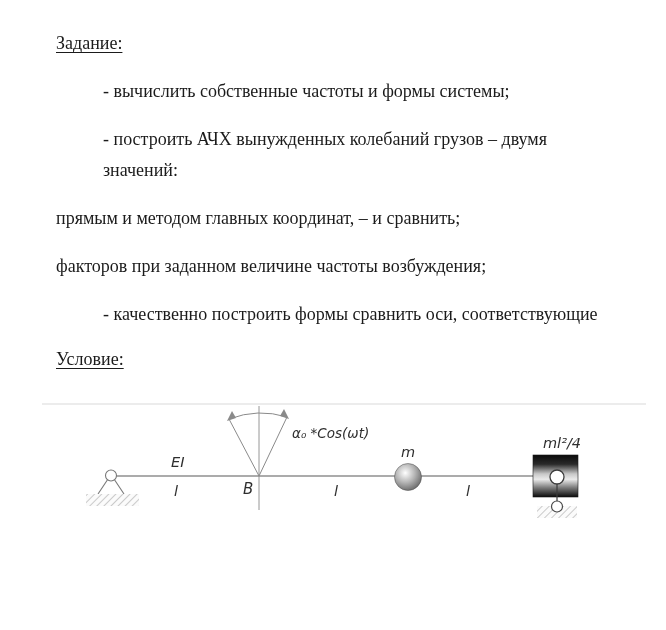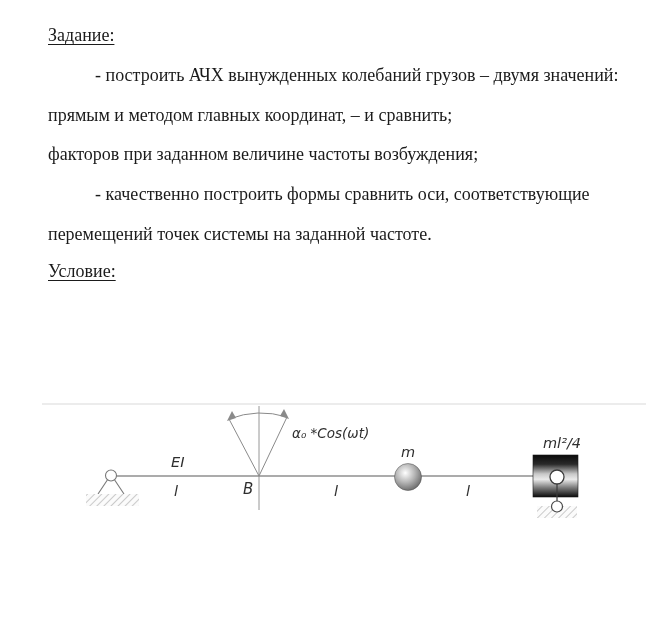--- a/index.html
+++ b/index.html
@@ -5,21 +5,21 @@
   html,body{margin:0;padding:0;}
   body{
     width:666px;height:630px;background:#ffffff;position:relative;overflow:hidden;
     font-family:"Liberation Serif", serif;color:#1b1b1b;
   }
   .page{position:absolute;inset:0;background:#fff;}
   .textblock{
     position:absolute;left:40px;top:12px;width:596px;
     font-size:18px;line-height:31.8px;
   }
-  .doc-line{margin:8px;white-space:pre-wrap;}
+  .doc-line{margin:16px;white-space:pre-wrap;}
   .doc-line.indent{padding-left:47px;}
   .doc-line.u{text-decoration:underline;text-underline-offset:3px;text-decoration-thickness:1px;}
   .doc-line.tight{margin-top:-3px;}
   .bottomblock{
     position:absolute;left:40px;top:564px;width:600px;
     font-size:18px;line-height:26.5px;white-space:pre-wrap;
   }
   .bottomblock p{margin:0;}
   .diagram{position:absolute;left:0;top:390px;}
   .dlabel{
@@ -28,25 +28,25 @@
     fill:#2e2e2e;
   }
 </style>
 </head>
 <body>
 
 <div class="page">
 
   <div class="textblock">
     <p class="doc-line u">Задание:</p>
+    <p class="doc-line indent">- вычислить собственные частоты и формы системы;</p>
     <p class="doc-line indent">- построить АЧХ вынужденных колебаний грузов – двумя значений:</p>
     <p class="doc-line">прямым и методом главных координат, – и сравнить;</p>
     <p class="doc-line">факторов при заданном величине частоты возбуждения;</p>
     <p class="doc-line indent">- качественно построить формы сравнить оси, соответствующие</p>
-    <p class="doc-line">перемещений точек системы на заданной частоте.</p>
     <p class="doc-line u tight">Условие:</p>
   </div>
 
   <svg class="diagram" width="666" height="165" viewBox="0 0 666 165">
     <defs>
       <pattern id="hatch" width="5" height="5" patternUnits="userSpaceOnUse" patternTransform="rotate(45)">
         <rect width="5" height="5" fill="#fbfbfb"></rect>
         <line x1="0" y1="0" x2="0" y2="5" stroke="#9a9a9a" stroke-width="1"></line>
       </pattern>
       <radialGradient id="ballGrad" cx="0.4" cy="0.35" r="0.8">

